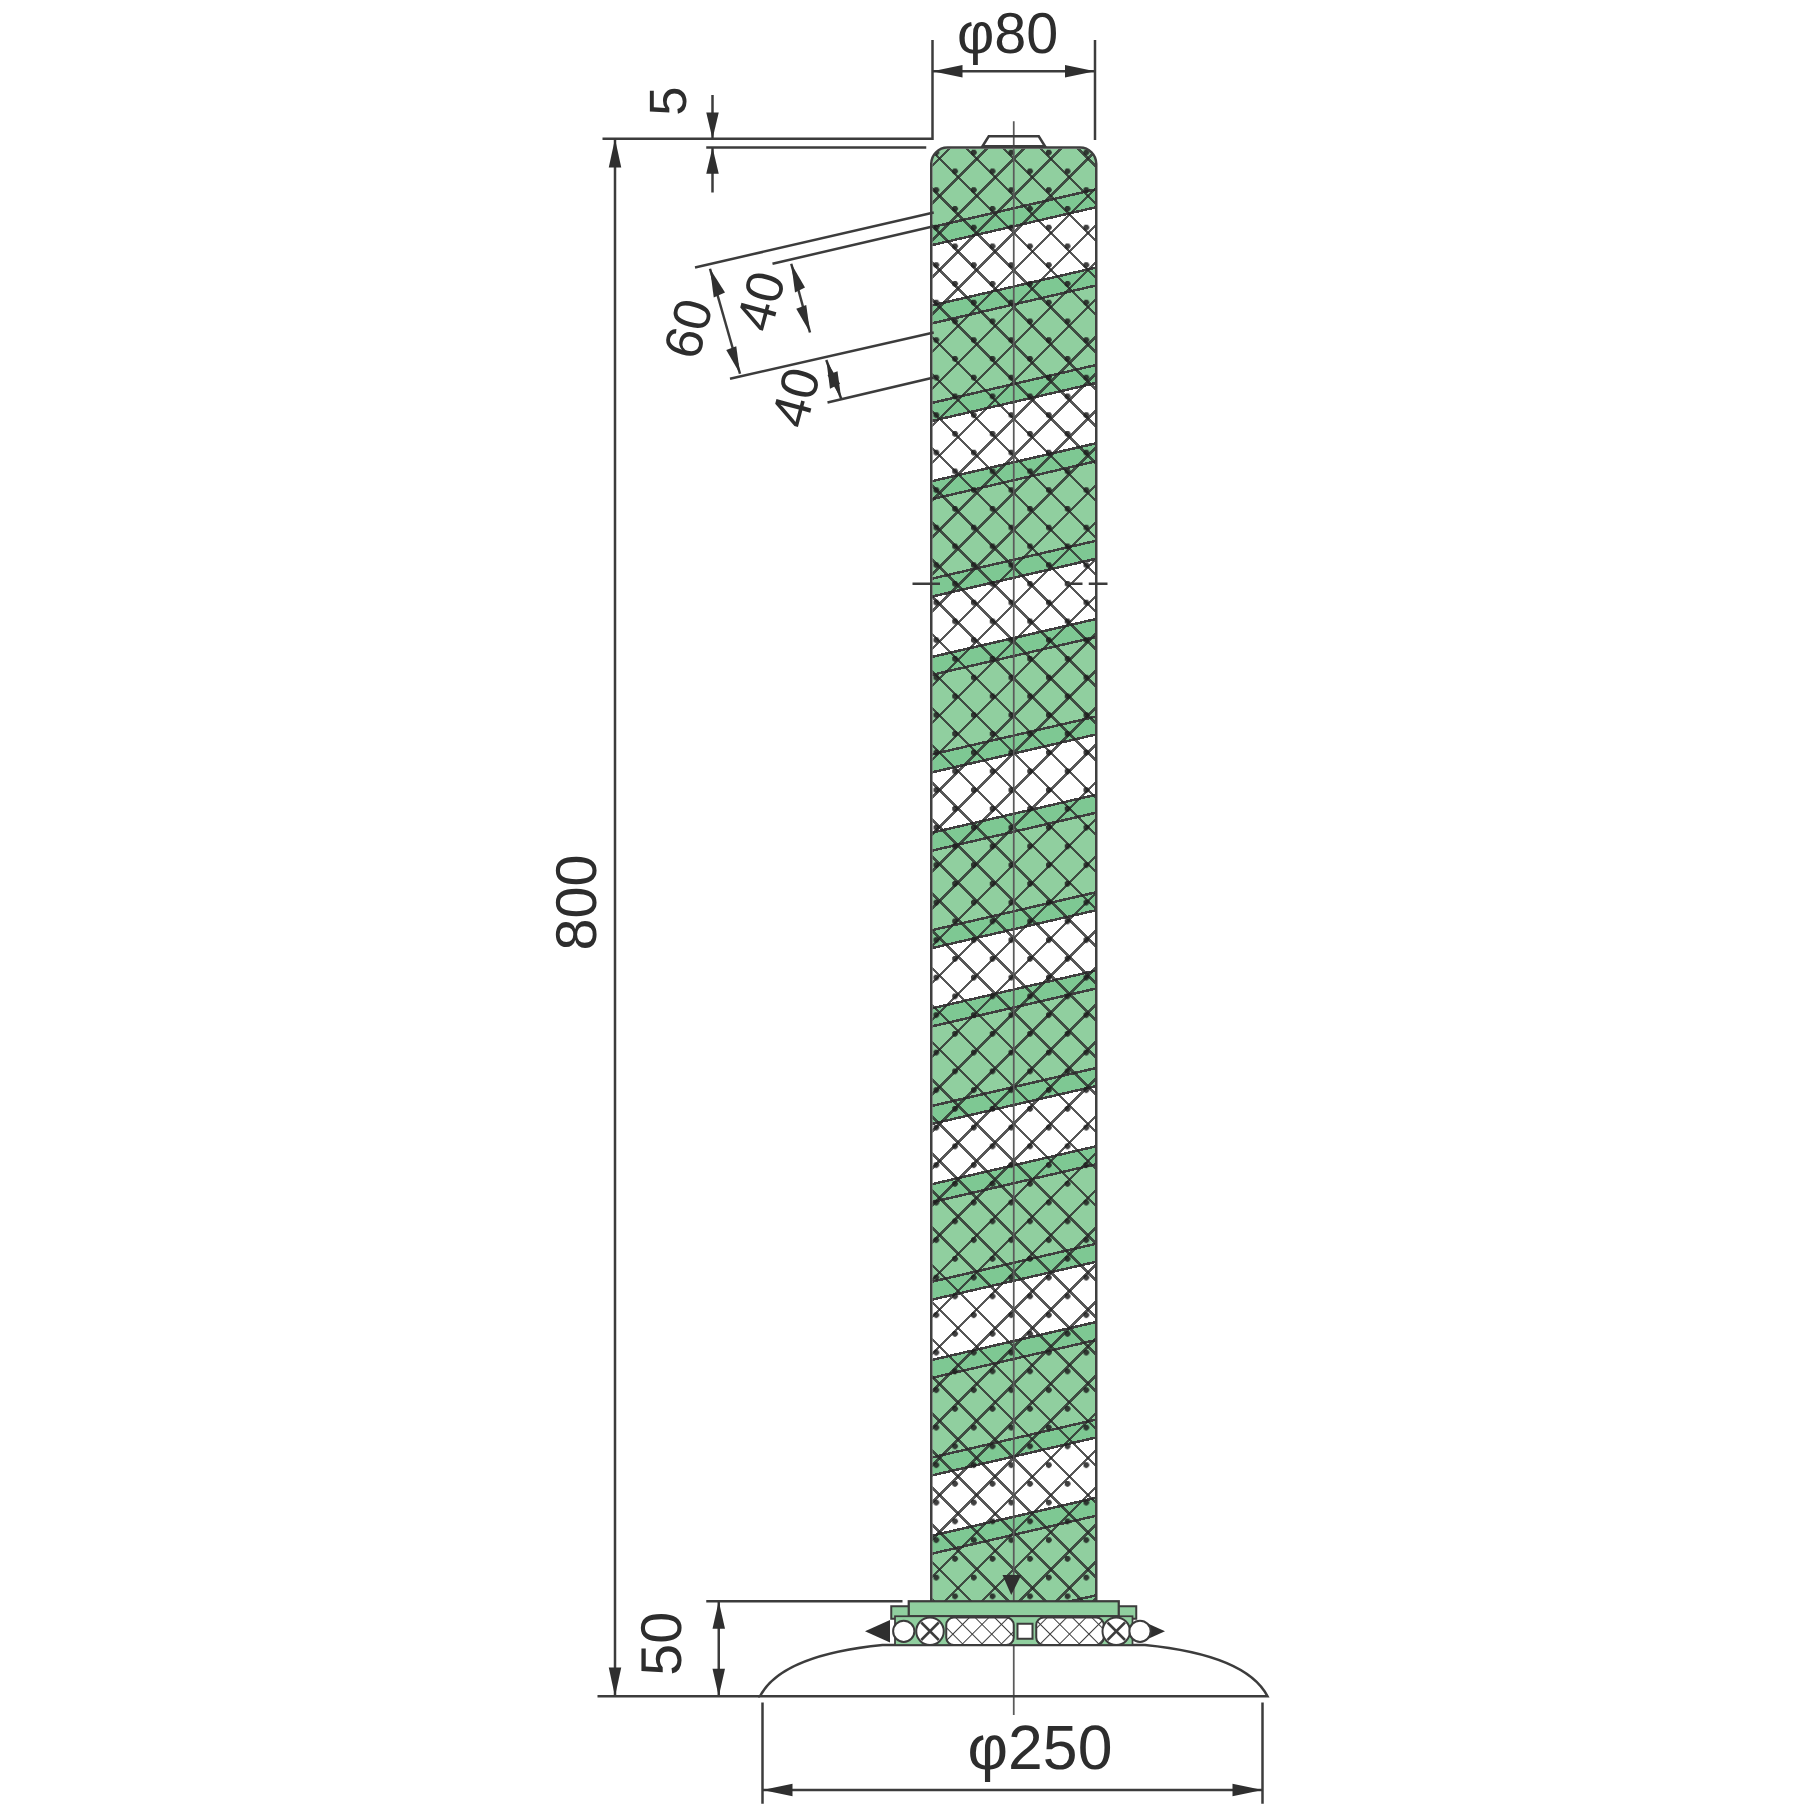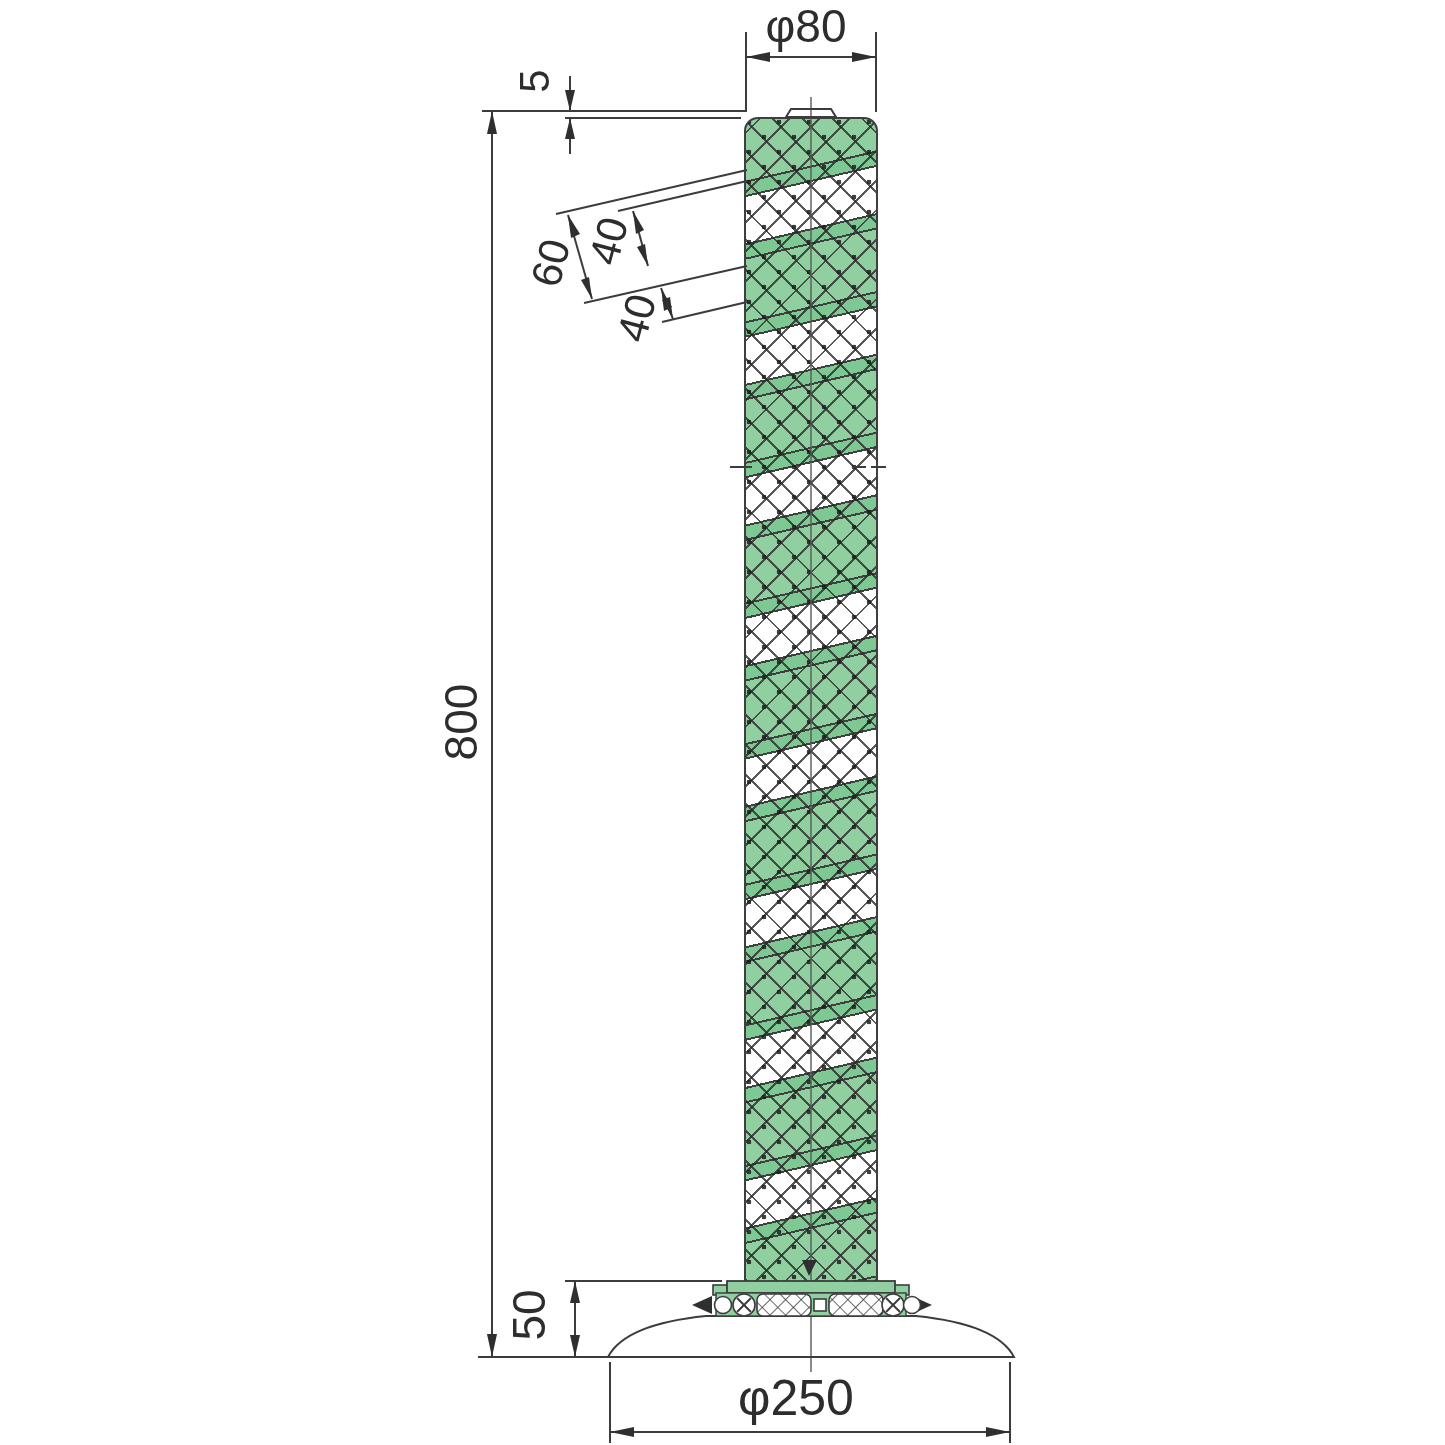--- a/index.html
+++ b/index.html
@@ -165,15 +165,15 @@
   <div class="dim rot75" style="left:551px;top:263px;font-size:42px;">60</div>
 
   <div class="dim rot75" style="left:609px;top:241px;font-size:42px;">40</div>
 
   <div class="dim rot75" style="left:637px;top:318px;font-size:42px;">40</div>
 
   <div class="dim rot90" style="left:461px;top:722px;font-size:46px;">800</div>
 
   <div class="dim rot90" style="left:529px;top:1315px;font-size:46px;">50</div>
 
-  <div class="dim" style="left:796px;top:1398px;font-size:50px;">φ250</div>
+  <div class="dim" style="left:832px;top:1398px;font-size:50px;">φ250</div>
 
 </div>
 
 </body></html>

